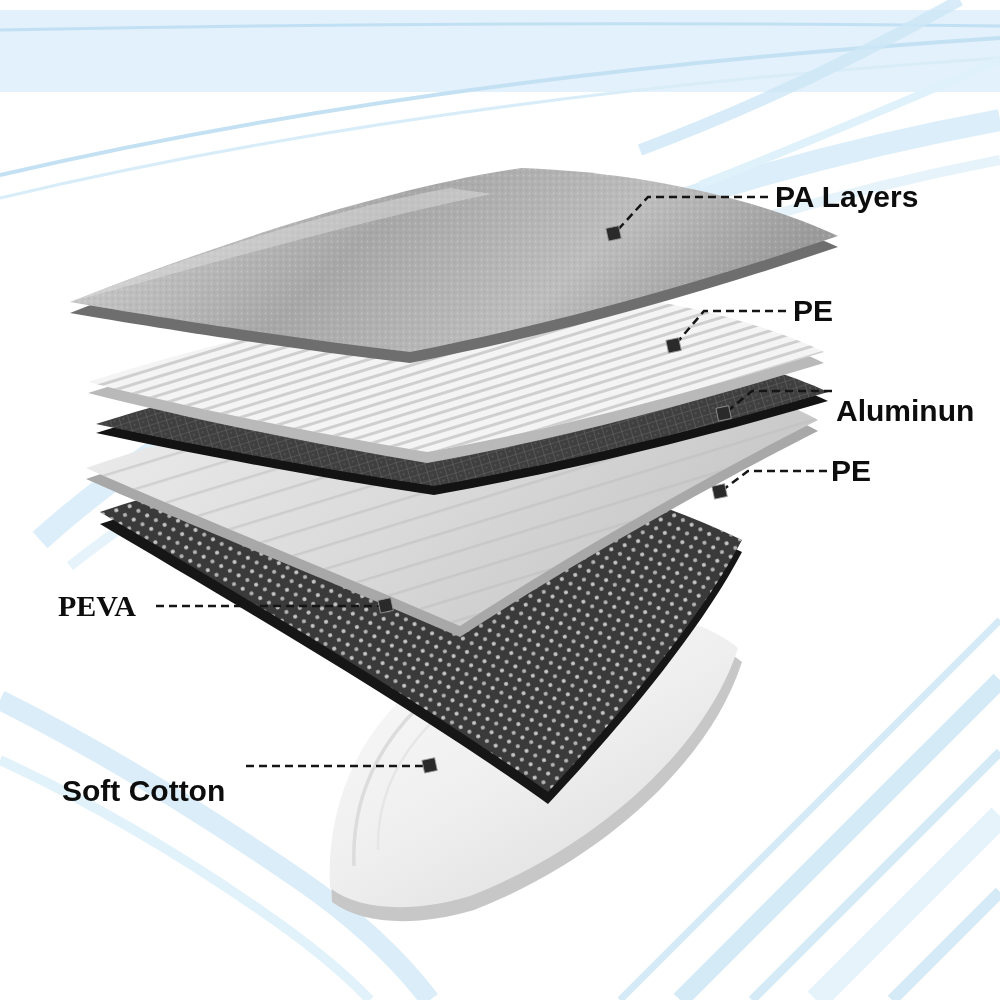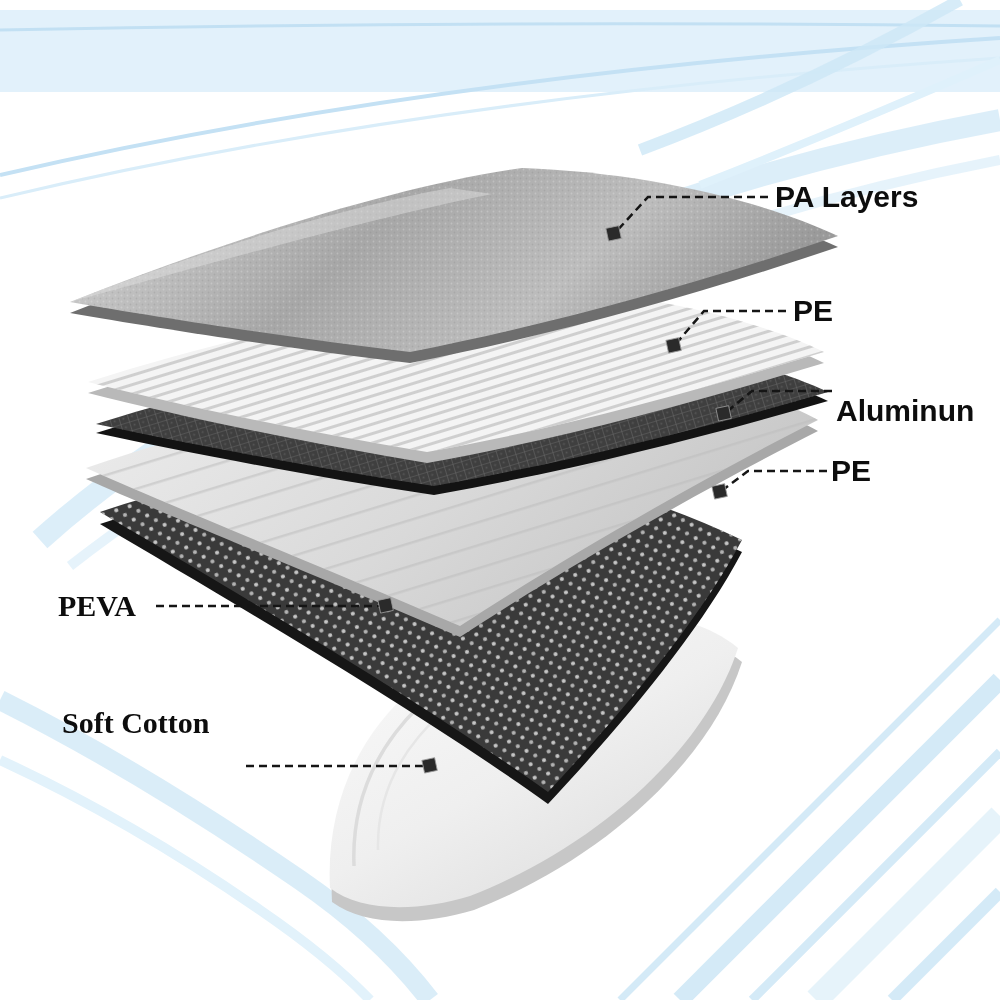--- a/index.html
+++ b/index.html
@@ -48,21 +48,21 @@
     font-size: 30px;
     font-weight: bold;
     line-height: 38px;
     white-space: nowrap;
   }
   #label-pa-coating  { left: 775px; top: 178px; }
   #label-pe-top      { left: 793px; top: 292px; }
   #label-aluminum    { left: 836px; top: 380px; margin-top: 12px; }
   #label-pe-bottom   { left: 831px; top: 452px; }
   #label-peva        { left: 58px;  top: 587px; font-family: Liberation Serif, serif; }
-  #label-soft-cotton { left: 62px;  top: 704px; font-family: Liberation Serif, serif; }
+  #label-soft-cotton { left: 62px;  top: 772px; }
 </style>
 </head>
 <body>
 
 <div class="stage">
 
   <svg class="scene" viewBox="0 0 1000 1000" xmlns="http://www.w3.org/2000/svg">
     <defs>
       <linearGradient id="gradPA" x1="0" y1="0" x2="1" y2="0.25">
         <stop offset="0" stop-color="#d8d8d8"></stop>

